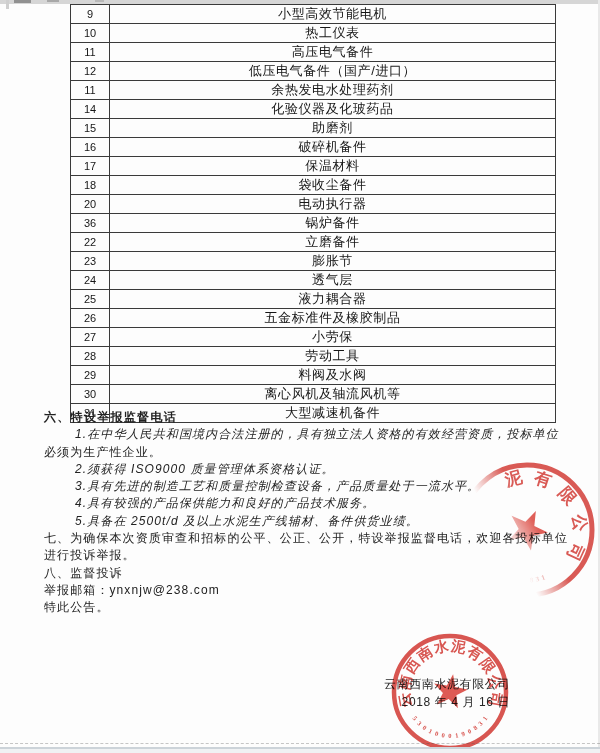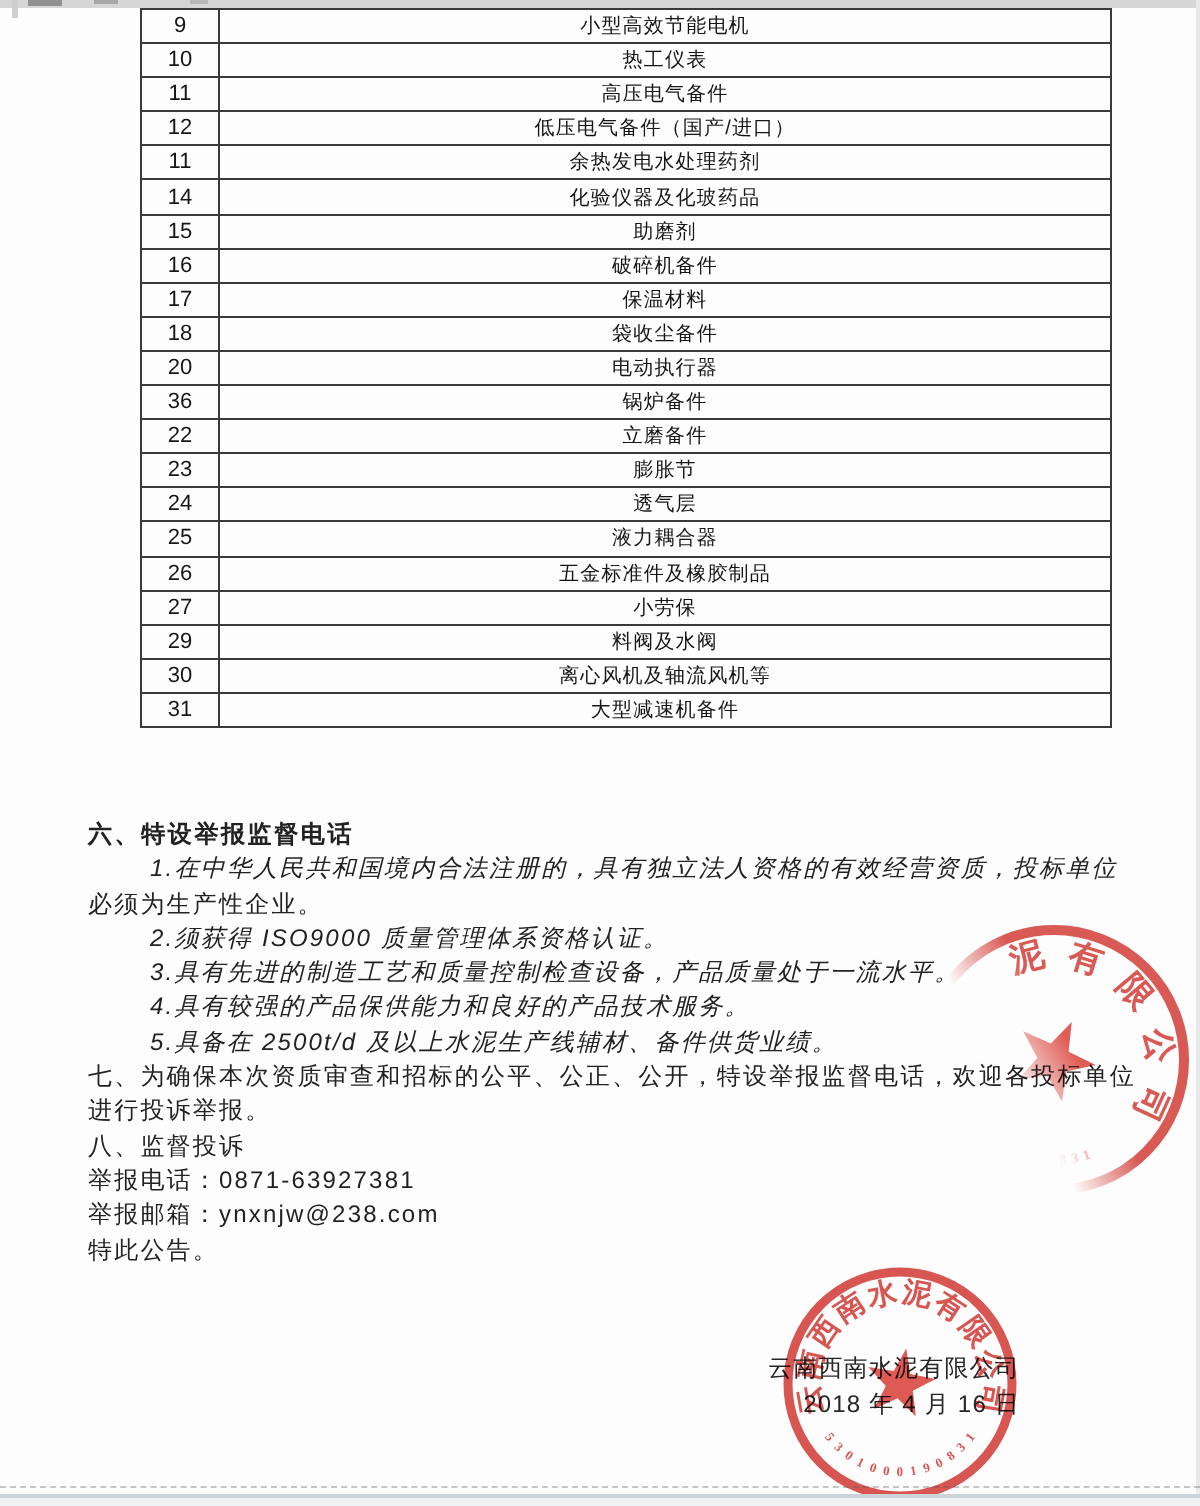--- a/index.html
+++ b/index.html
@@ -19,21 +19,21 @@
   .bottom-line{position:absolute;left:0;top:747px;width:600px;height:2px;background:#ccd3d9;}
   .bottom-fill{position:absolute;left:0;top:749px;width:600px;height:4px;background:#f0f2f4;}
 
   
   table.items{
     position:absolute;left:70px;top:4px;width:486px;
     border-collapse:collapse;table-layout:fixed;
   }
   table.items td{
     border:1.4px solid #3a3a3a;height:16.1px;padding:0;
-    font-size:10px;color:#161616;text-align:center;vertical-align:middle;
+    font-size:13px;color:#161616;text-align:center;vertical-align:middle;
     letter-spacing:.6px;overflow:hidden;white-space:nowrap;
   }
   table.items td.num{width:38px;font-size:11px;letter-spacing:0;}
 
   
   .notice{position:absolute;left:44px;top:409px;width:518px;}
   .line{
     font-size:12px;line-height:17.3px;color:#222;letter-spacing:1.1px;
     white-space:nowrap;
   }
@@ -151,20 +151,24 @@
         <tr>
           <td class="num">26</td>
           <td class="item">五金标准件及橡胶制品</td>
         </tr>
 
         <tr>
           <td class="num">27</td>
           <td class="item">小劳保</td>
         </tr>
 
+        <tr>
+          <td class="num">28</td>
+          <td class="item">劳动工具</td>
+        </tr>
 
         <tr>
           <td class="num">29</td>
           <td class="item">料阀及水阀</td>
         </tr>
 
         <tr>
           <td class="num">30</td>
           <td class="item">离心风机及轴流风机等</td>
         </tr>
@@ -192,21 +196,20 @@
       <div class="line" data-style="in">4.具有较强的产品保供能力和良好的产品技术服务。</div>
 
       <div class="line" data-style="in">5.具备在 2500t/d 及以上水泥生产线辅材、备件供货业绩。</div>
 
       <div class="line" data-style="">七、为确保本次资质审查和招标的公平、公正、公开，特设举报监督电话，欢迎各投标单位</div>
 
       <div class="line" data-style="">进行投诉举报。</div>
 
       <div class="line" data-style="">八、监督投诉</div>
 
-      <div class="line" data-style="">举报电话：0871-63927381</div>
 
       <div class="line" data-style="">举报邮箱：ynxnjw@238.com</div>
 
       <div class="line" data-style="">特此公告。</div>
 
   </div>
 
   <div class="signature">
     <div>云南西南水泥有限公司</div>
     <div>2018 年 4 月 16 日</div>

